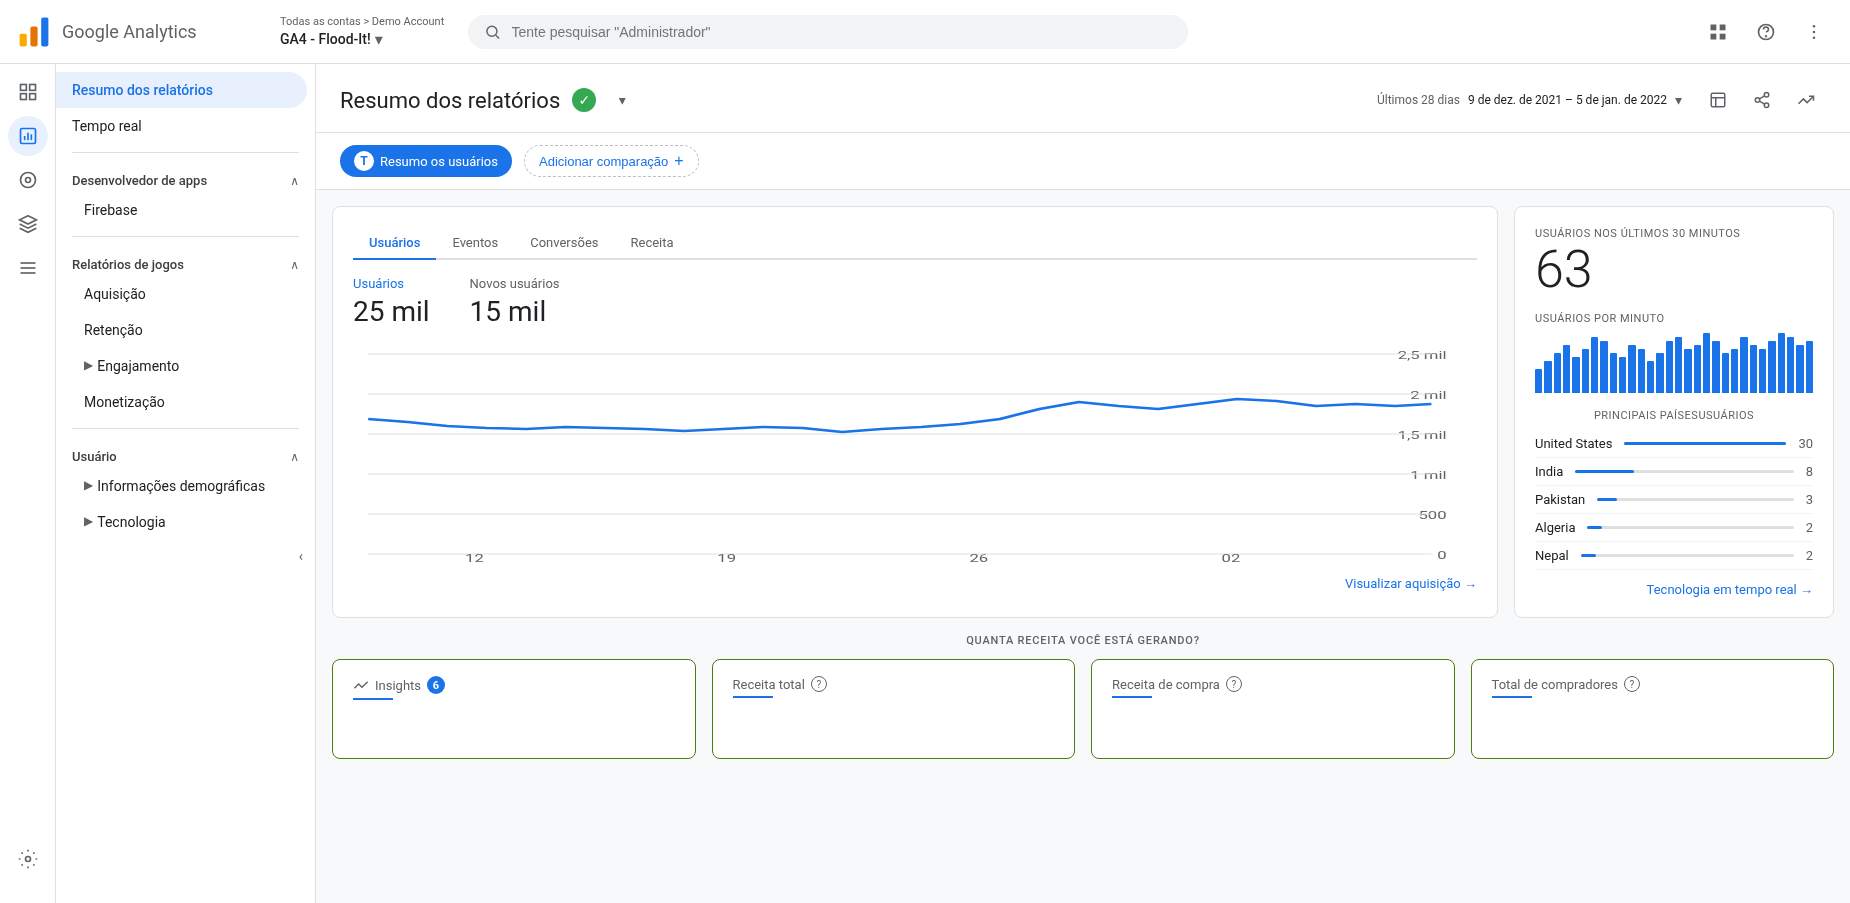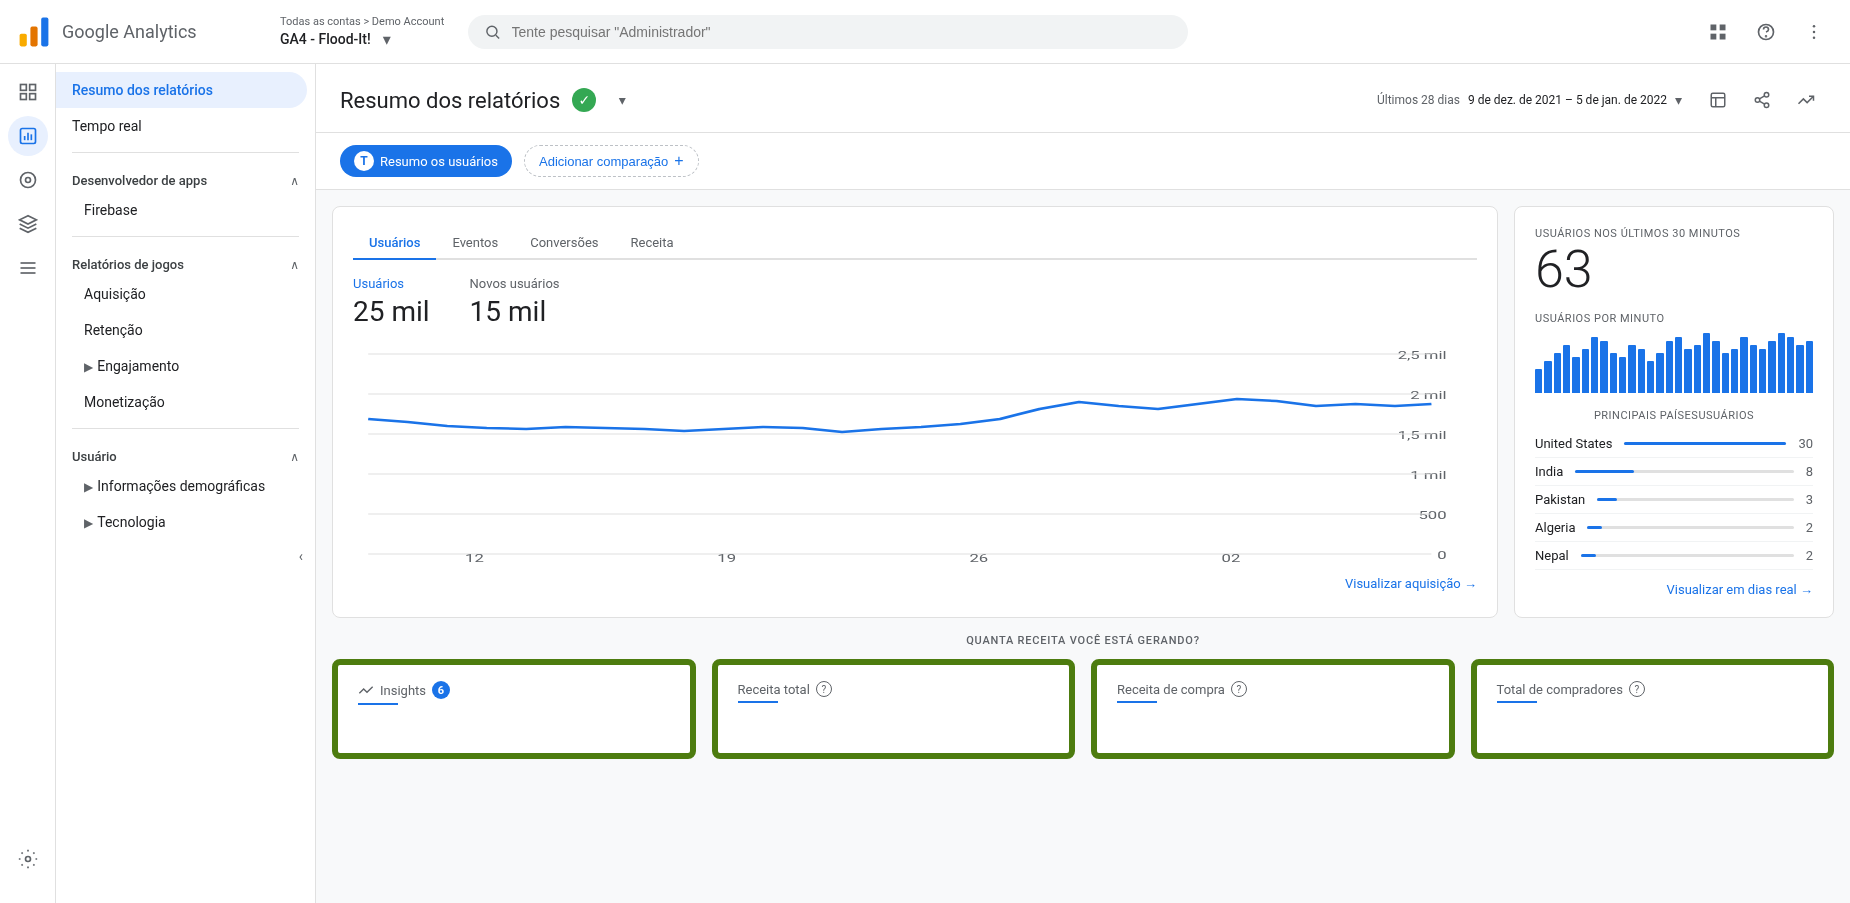--- a/index.html
+++ b/index.html
@@ -41,21 +41,21 @@
     .account-breadcrumb {
       font-size: 11px;
       color: #5f6368;
     }
     .account-name {
       font-size: 14px;
       color: #202124;
       font-weight: 500;
       display: flex;
       align-items: center;
-      gap: 12px;
+      gap: 4px;
     }
     .search-bar {
       flex: 1;
       max-width: 720px;
       display: flex;
       align-items: center;
       background: #f1f3f4;
       border-radius: 24px;
       padding: 8px 16px;
       gap: 10px;
@@ -154,21 +154,21 @@
       color: #3c4043;
       font-weight: 500;
     }
     .sidebar-divider {
       height: 1px;
       background: #e0e0e0;
       margin: 8px 16px;
     }
     .sidebar-sub-item {
       display: flex;
-      align-items: flex-end;
+      align-items: flex-start;
       padding: 10px 16px 10px 28px;
       cursor: pointer;
       font-size: 14px;
       color: #202124;
     }
     .chevron {
       font-size: 12px;
       color: #5f6368;
     }
     .sidebar-collapse-btn {
@@ -446,21 +446,21 @@
       font-weight: 500;
     }
     .bottom-cards {
       display: flex;
       gap: 16px;
     }
     .bottom-card {
       flex: 1;
       background: #fff;
       border-radius: 8px;
-      border: 6px solid #4d7c0f;
+      border: 1px solid #4d7c0f;
       padding: 16px 20px;
       min-height: 100px;
     }
     .bottom-card-title {
       display: flex;
       align-items: center;
       gap: 6px;
       font-size: 13px;
       color: #5f6368;
     }
@@ -845,21 +845,21 @@
       <span class="country-name">Nepal</span>
       <div class="country-bar-wrap">
         <div class="country-bar-bg">
           <div class="country-bar-fill" style="width:7%;"></div>
         </div>
       </div>
       <span class="country-count">2</span>
     </div>
           </div>
 
-        <a class="view-link">Visualizar em dias real →</a>
+        <a class="view-link">Tecnologia em tempo real →</a>
       </div>
     </div>
 
     <div class="bottom-section">
       <div class="section-label">QUANTA RECEITA VOCÊ ESTÁ GERANDO?</div>
       <div class="bottom-cards" id="bottom-cards">
           <div class="bottom-card">
         <div class="bottom-card-title">
           <svg width="16" height="16" viewBox="0 0 24 24" fill="none" stroke="#5f6368" stroke-width="2">
             <polyline points="22 7 13.5 15.5 8.5 10.5 2 17"></polyline>

